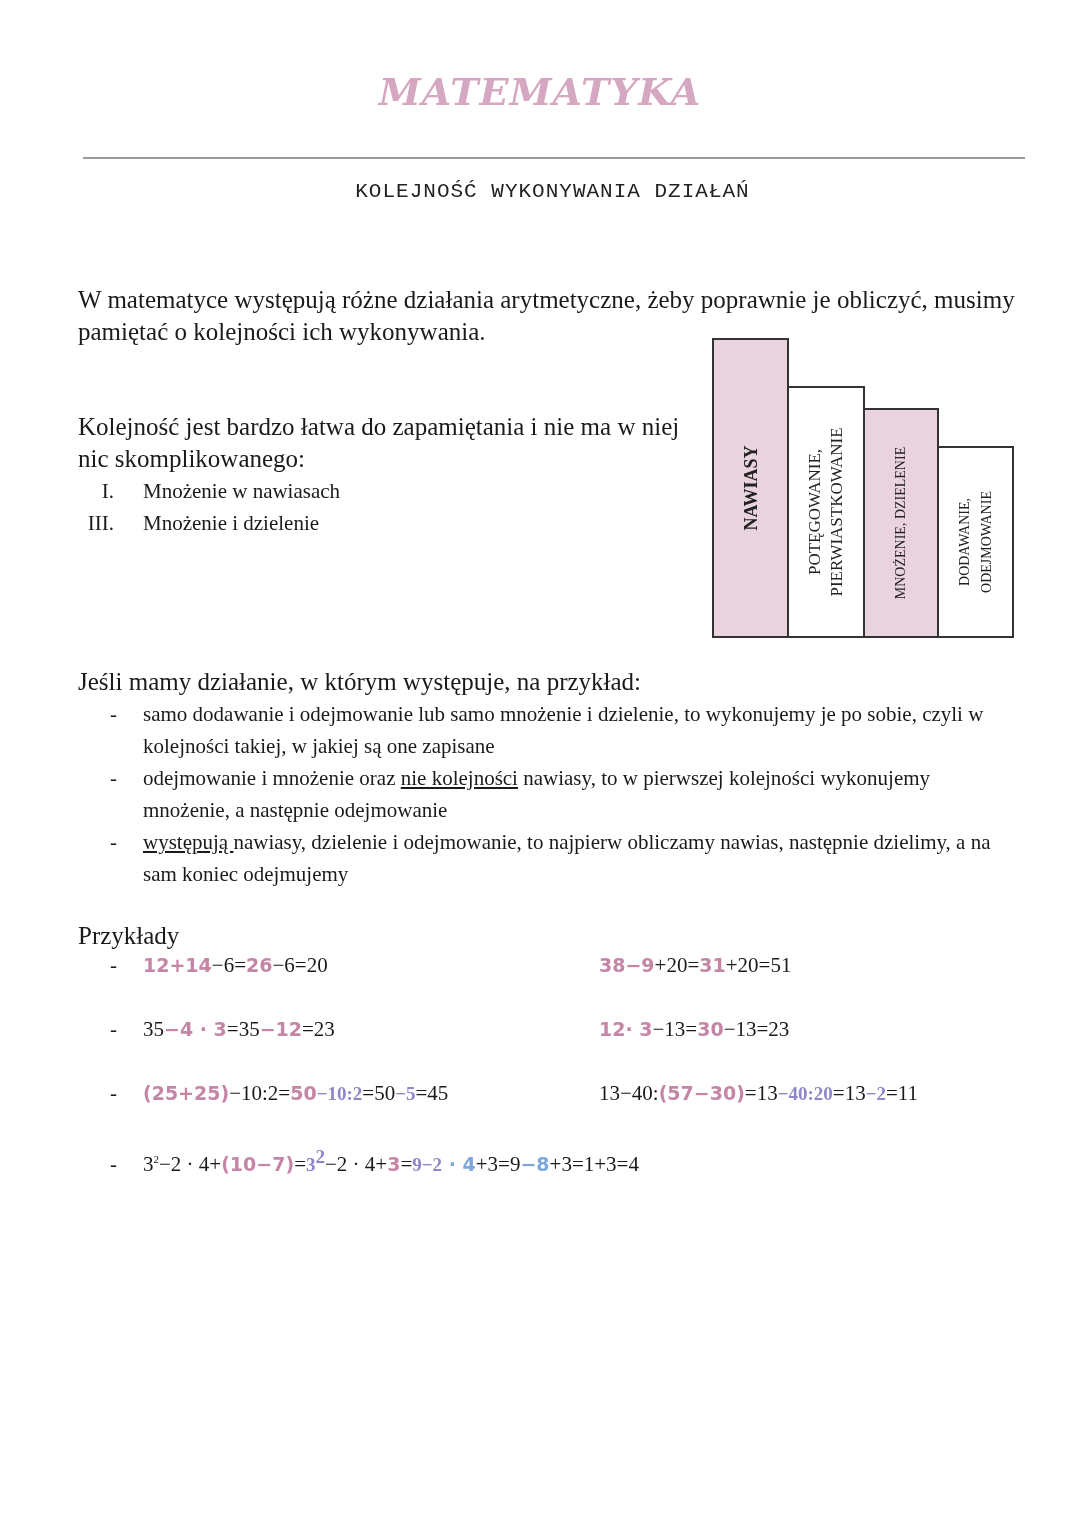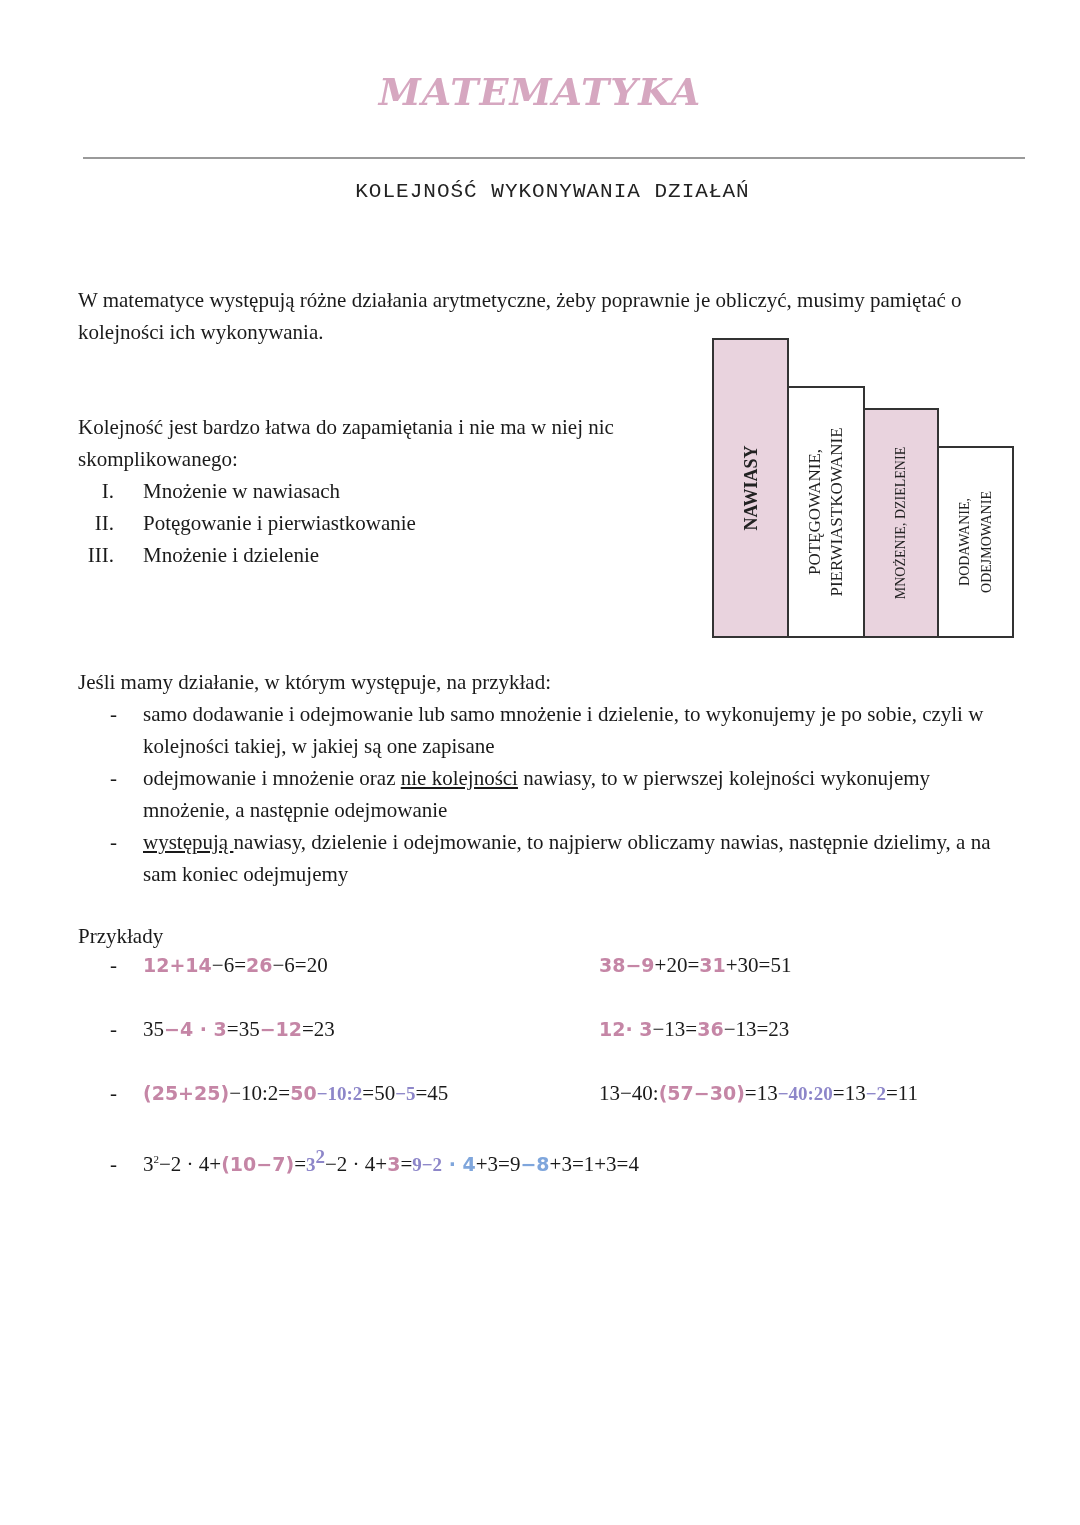--- a/index.html
+++ b/index.html
@@ -1,20 +1,20 @@
 <!DOCTYPE html>
 <html><head>
 <meta charset="utf-8">
 <style>
   html, body { margin: 0; padding: 0; background: #ffffff; }
   body { width: 1080px; height: 1525px; position: relative; overflow: hidden; color: #1a1a1a; font-family: "DejaVu Serif", serif; }
   .title { position: absolute; top: 62px; left: 0; width: 1080px; text-align: center; font-family: "DejaVu Serif", serif; font-style: italic; font-weight: bold; font-size: 38px; color: #d6a7c0; letter-spacing: 1px; margin-top: 7px; }
   .hr { position: absolute; top: 157px; left: 83px; width: 942px; height: 2px; background: #9a9a9a; }
   .subtitle { position: absolute; top: 180px; left: 0; width: 1105px; text-align: center; font-family: "Liberation Mono", monospace; font-size: 21px; letter-spacing: 1px; color: #222; }
-  .p { position: absolute; left: 78px; font-family: "Liberation Serif", serif; font-size: 21px; line-height: 32px; color: #1a1a1a; }
+  .p { position: absolute; left: 78px; font-family: "Liberation Serif", serif; font-size: 25px; line-height: 32px; color: #1a1a1a; }
   .p1 { top: 284px; width: 950px; }
   .p2 { top: 411px; width: 610px; }
   .olist { position: absolute; top: 475px; left: 78px; font-family: "Liberation Serif", serif; font-size: 21px; line-height: 32px; }
   .olist .row { display: flex; }
   .olist .num { width: 36px; text-align: right; margin-right: 29px; }
   .p3 { top: 666px; width: 950px; }
   .blist { position: absolute; top: 698px; left: 78px; width: 940px; font-family: "Liberation Serif", serif; font-size: 21px; line-height: 32px; }
   .blist .row { display: flex; }
   .blist .dash { width: 65px; padding-left: 32px; box-sizing: border-box; }
   .blist .txt { flex: 1; }
@@ -37,24 +37,20 @@
 <div class="hr"></div>
 <div class="subtitle">KOLEJNOŚĆ WYKONYWANIA DZIAŁAŃ</div>
 
 <div class="p p1">W matematyce występują różne działania arytmetyczne, żeby poprawnie je obliczyć, musimy pamiętać o kolejności ich wykonywania.</div>
 <div class="p p2">Kolejność jest bardzo łatwa do zapamiętania i nie ma w niej nic skomplikowanego:</div>
 
 <div class="olist">
   <div class="row">
       <span class="num">I.</span>
       <span>Mnożenie w nawiasach</span>
-    </div>
-  <div class="row">
-      <span class="num">II.</span>
-      <span>Potęgowanie i pierwiastkowanie</span>
     </div>
   <div class="row">
       <span class="num">III.</span>
       <span>Mnożenie i dzielenie</span>
     </div>
 </div>
 
 <div class="diagram">
   <div class="bar" style="left:0; width:77px; height:300px; background:#e9d3de;">
     <div class="lbl" style="font-size:18px; font-weight:bold;"><span>NAWIASY</span></div>
@@ -93,29 +89,29 @@
   </div>
 </div>
 
 <div class="p p4">Przykłady</div>
 
 <div class="ex" style="top:953px; left:78px;">
   <span class="dash">-</span><span class="pk">12+14</span><span>−6=</span><span class="pk">26</span><span>−6=20</span>
 </div>
 
 <div class="ex" style="top:953px; left:599px;">
-  <span class="pk">38−9</span><span>+20=</span><span class="pk">31</span><span>+30=51</span>
+  <span class="pk">38−9</span><span>+20=</span><span class="pk">31</span><span>+20=51</span>
 </div>
 
 <div class="ex" style="top:1017px; left:78px;">
   <span class="dash">-</span><span>35</span><span class="pk">−4 · 3</span><span>=35</span><span class="pk">−12</span><span>=23</span>
 </div>
 
 <div class="ex" style="top:1017px; left:599px;">
-  <span class="pk">12· 3</span><span>−13=</span><span class="pk">36</span><span>−13=23</span>
+  <span class="pk">12· 3</span><span>−13=</span><span class="pk">30</span><span>−13=23</span>
 </div>
 
 <div class="ex" style="top:1081px; left:78px;">
   <span class="dash">-</span><span class="pk">(25+25)</span><span>−10:2=</span><span class="pk">50</span><span class="pu">−10:2</span><span>=50</span><span class="pu">−5</span><span>=45</span>
 </div>
 
 <div class="ex" style="top:1081px; left:599px;">
   <span>13−40:</span><span class="pk">(57−30)</span><span>=13</span><span class="pu">−40:20</span><span>=13</span><span class="pu">−2</span><span>=11</span>
 </div>
 

